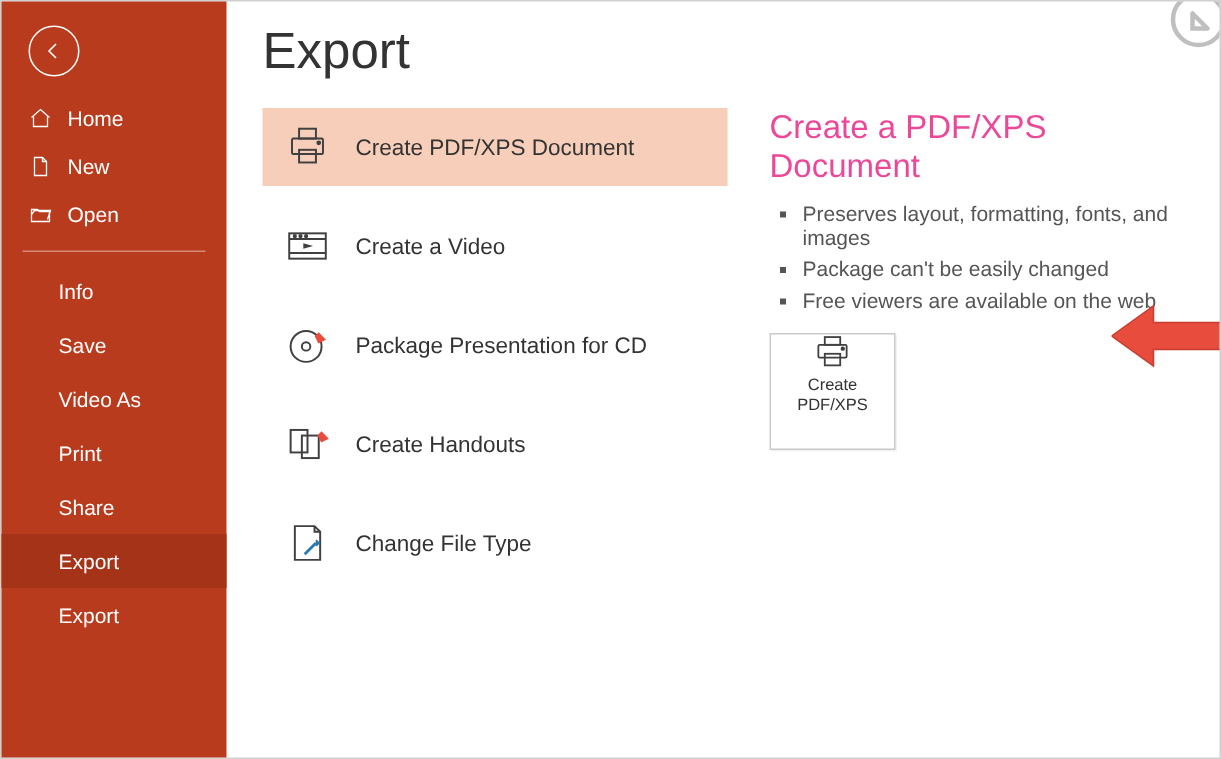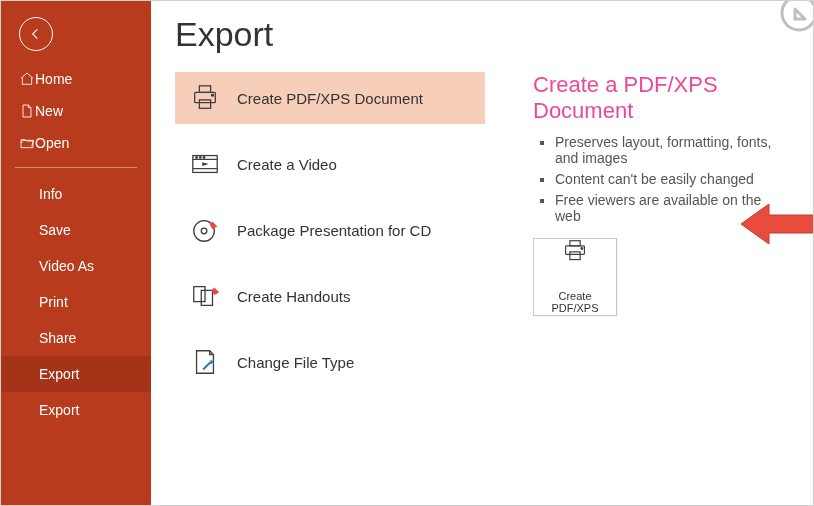--- a/index.html
+++ b/index.html
@@ -3,41 +3,41 @@
 <meta charset="utf-8">
 <style>
   * { box-sizing: border-box; margin: 0; padding: 0; }
   html, body { width: 814px; height: 506px; font-family: "Segoe UI", Arial, sans-serif; background: #fff; overflow: hidden; }
   .app { display: flex; width: 814px; height: 506px; border: 1px solid #d0d0d0; position: relative; }
 
   
   .sidebar { width: 150px; background: #b83b1d; color: #fff; display: flex; flex-direction: column; padding-top: 10px; }
   .back-btn { width: 34px; height: 34px; border: 1.5px solid #fff; border-radius: 50%; margin: 6px 0 12px 18px; display:flex; align-items:center; justify-content:center; cursor:pointer; }
   .back-btn svg { width:16px; height:16px; stroke:#fff; fill:none; stroke-width:1.6; }
-  .nav-item { display:flex; align-items:center; padding: 8px 18px; font-size: 14px; cursor:pointer; }
+  .nav-item { display:flex; align-items:center; gap:10px; padding: 8px 18px; font-size: 14px; cursor:pointer; }
   .nav-item svg { width:16px; height:16px; stroke:#fff; fill:none; stroke-width:1.3; }
   .sep { border:none; border-top:1px solid rgba(255,255,255,0.4); margin: 8px 14px; }
   .sub-item { padding: 10px 18px 10px 38px; font-size:14px; cursor:pointer; }
   .sub-item.active { background:#a43318; }
 
   
   .main { flex:1; padding: 14px 28px 20px 24px; position: relative; overflow:hidden; }
   .page-title { font-size: 34px; font-weight: 300; color:#333; margin-bottom: 18px; }
-  .columns { display:flex; gap: 48px; }
+  .columns { display:flex; gap: 28px; }
   .options { width: 310px; display:flex; flex-direction:column; gap: 14px; }
   .opt { display:flex; align-items:center; gap:16px; padding: 10px 14px; cursor:pointer; font-size:15px; color:#333; }
   .opt.selected { background:#f7ceb9; }
   .opt .ico { width:32px; height:32px; display:flex; align-items:center; justify-content:center; }
   .opt .ico svg { width:30px; height:30px; stroke:#404040; fill:none; stroke-width:1.4; }
 
   .detail { flex:1; }
   .detail-title { font-size: 22px; color:#ec4899; font-weight: 400; margin-bottom: 10px; }
   .bullets { list-style: square; padding-left: 22px; font-size:14px; color:#555; }
   .bullets li { margin-bottom: 5px; }
-  .action-btn { width:84px; height:78px; border:1px solid #c9c9c9; background:#fff; margin-top:14px; display:flex; flex-direction:column; align-items:center; justify-content:space-between; gap:4px; cursor:pointer; box-shadow: 1px 1px 0 rgba(0,0,0,0.05); }
+  .action-btn { width:84px; height:78px; border:1px solid #c9c9c9; background:#fff; margin-top:14px; display:flex; flex-direction:column; align-items:center; justify-content:flex-start; gap:4px; cursor:pointer; box-shadow: 1px 1px 0 rgba(0,0,0,0.05); }
   .action-btn svg { width:28px; height:24px; stroke:#404040; fill:none; stroke-width:1.4; }
   .action-btn span { font-size:11px; text-align:center; line-height:1.15; color:#333; padding: 0 4px; }
 
   .arrow { position:absolute; left:590px; top:198px; width:120px; height:50px; pointer-events:none; }
   .arrow svg { width:120px; height:50px; }
 
   .corner-prompt { position:absolute; top:-8px; right:-6px; width:56px; height:56px; }
   .corner-prompt svg { width:56px; height:56px; stroke:#bfbfbf; fill:none; stroke-width:3; }
 </style>
 </head>
@@ -156,21 +156,21 @@
               </svg>
           </span>
           <span>Change File Type</span>
         </div>
       </div>
 
       <div class="detail">
         <h2 class="detail-title">Create a PDF/XPS Document</h2>
         <ul class="bullets">
           <li>Preserves layout, formatting, fonts, and images</li>
-          <li>Content can't be easily changed</li>
+          <li>Package can't be easily changed</li>
           <li>Free viewers are available on the web</li>
         </ul>
         <div class="action-btn">
           <svg viewBox="0 0 32 28">
               <rect x="10" y="2" width="12" height="6"></rect>
               <rect x="5" y="8" width="22" height="10" rx="1"></rect>
               <rect x="10" y="15" width="12" height="9"></rect>
               <circle cx="24" cy="11" r="1" fill="#404040"></circle>
             </svg>
           <span>Create PDF/XPS</span>

